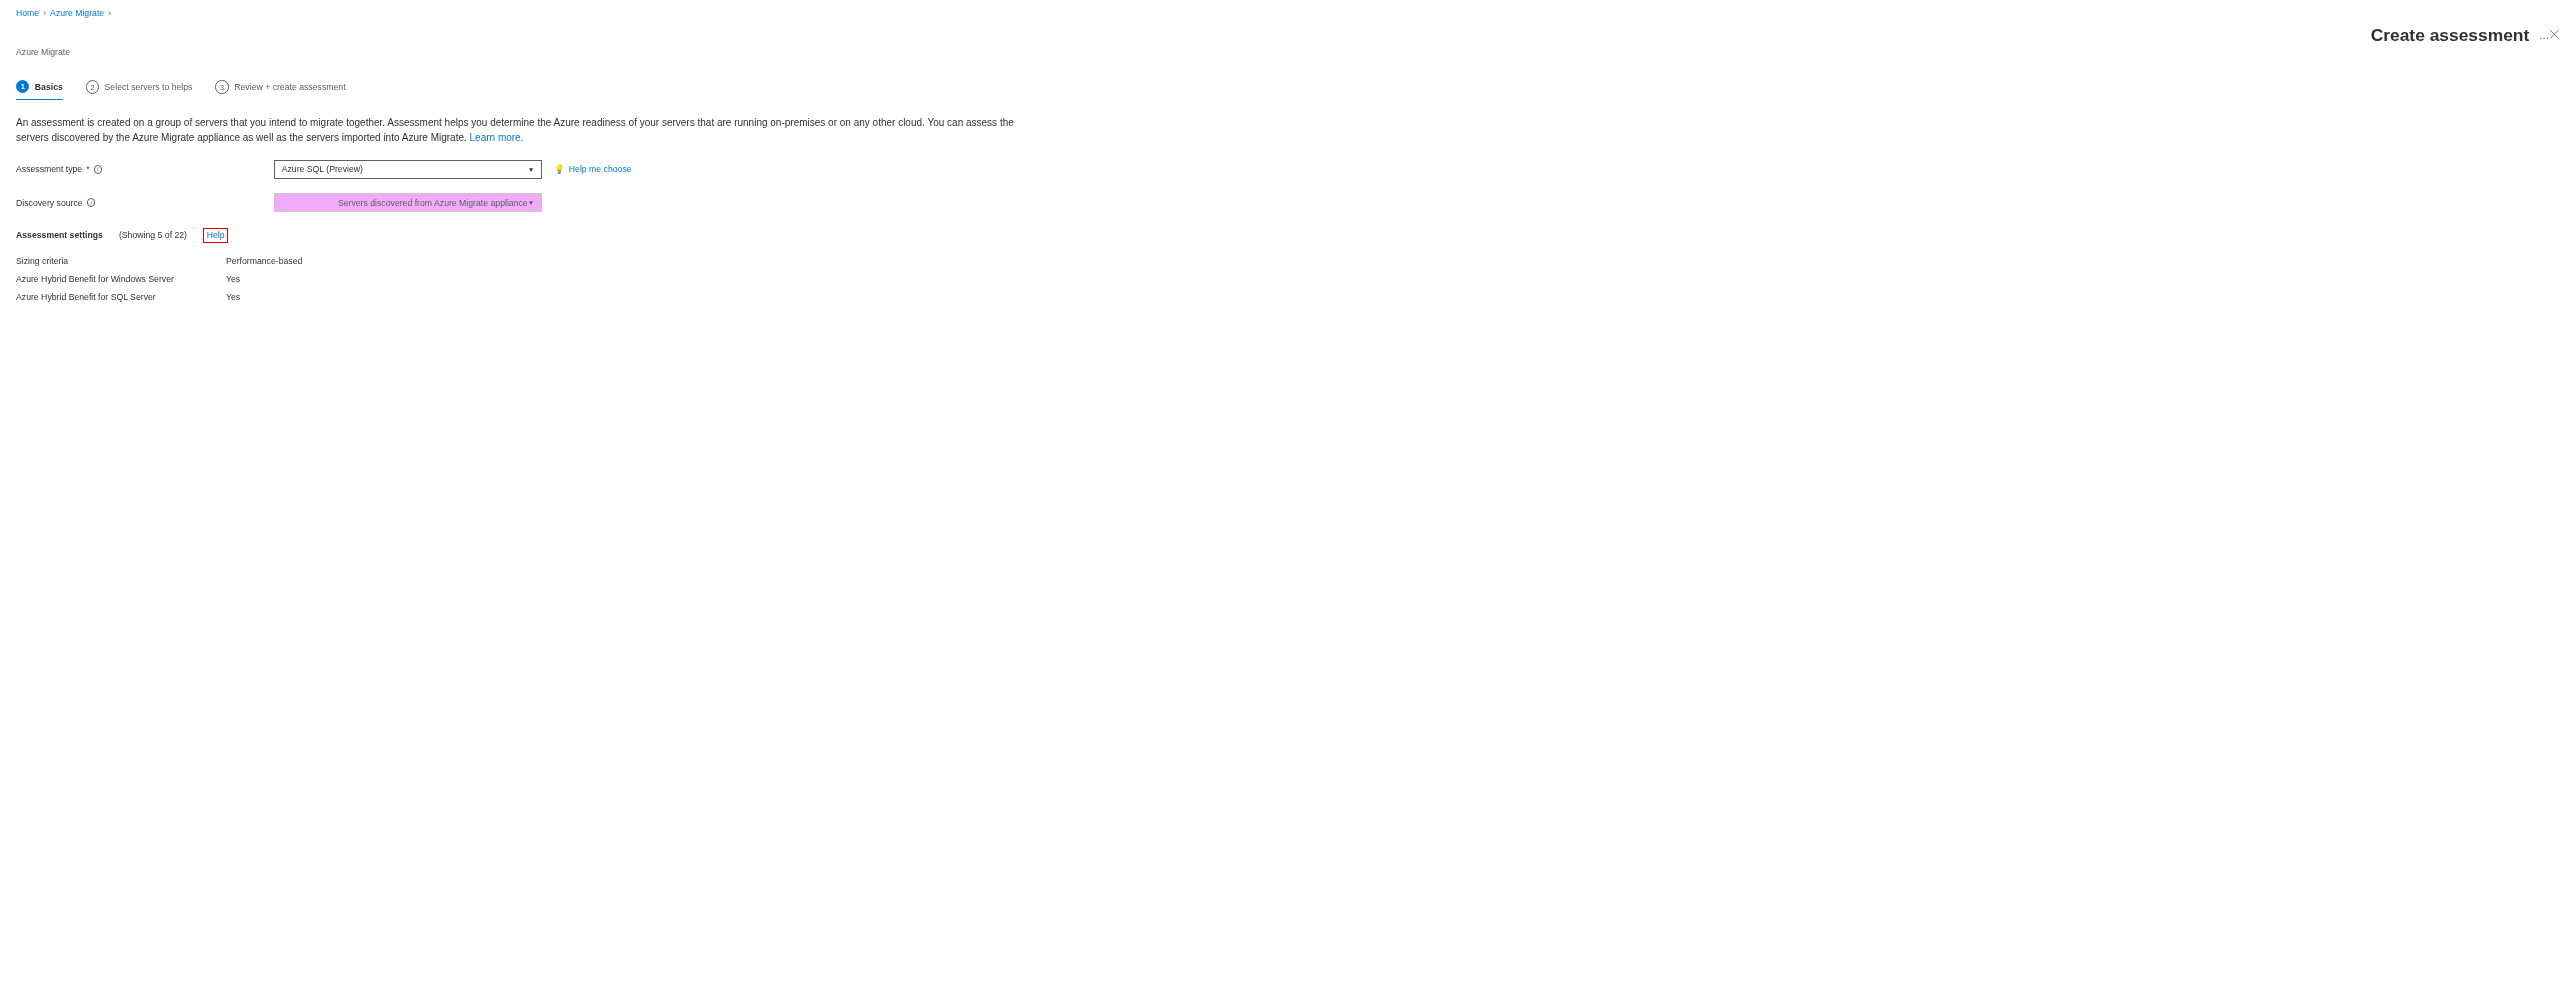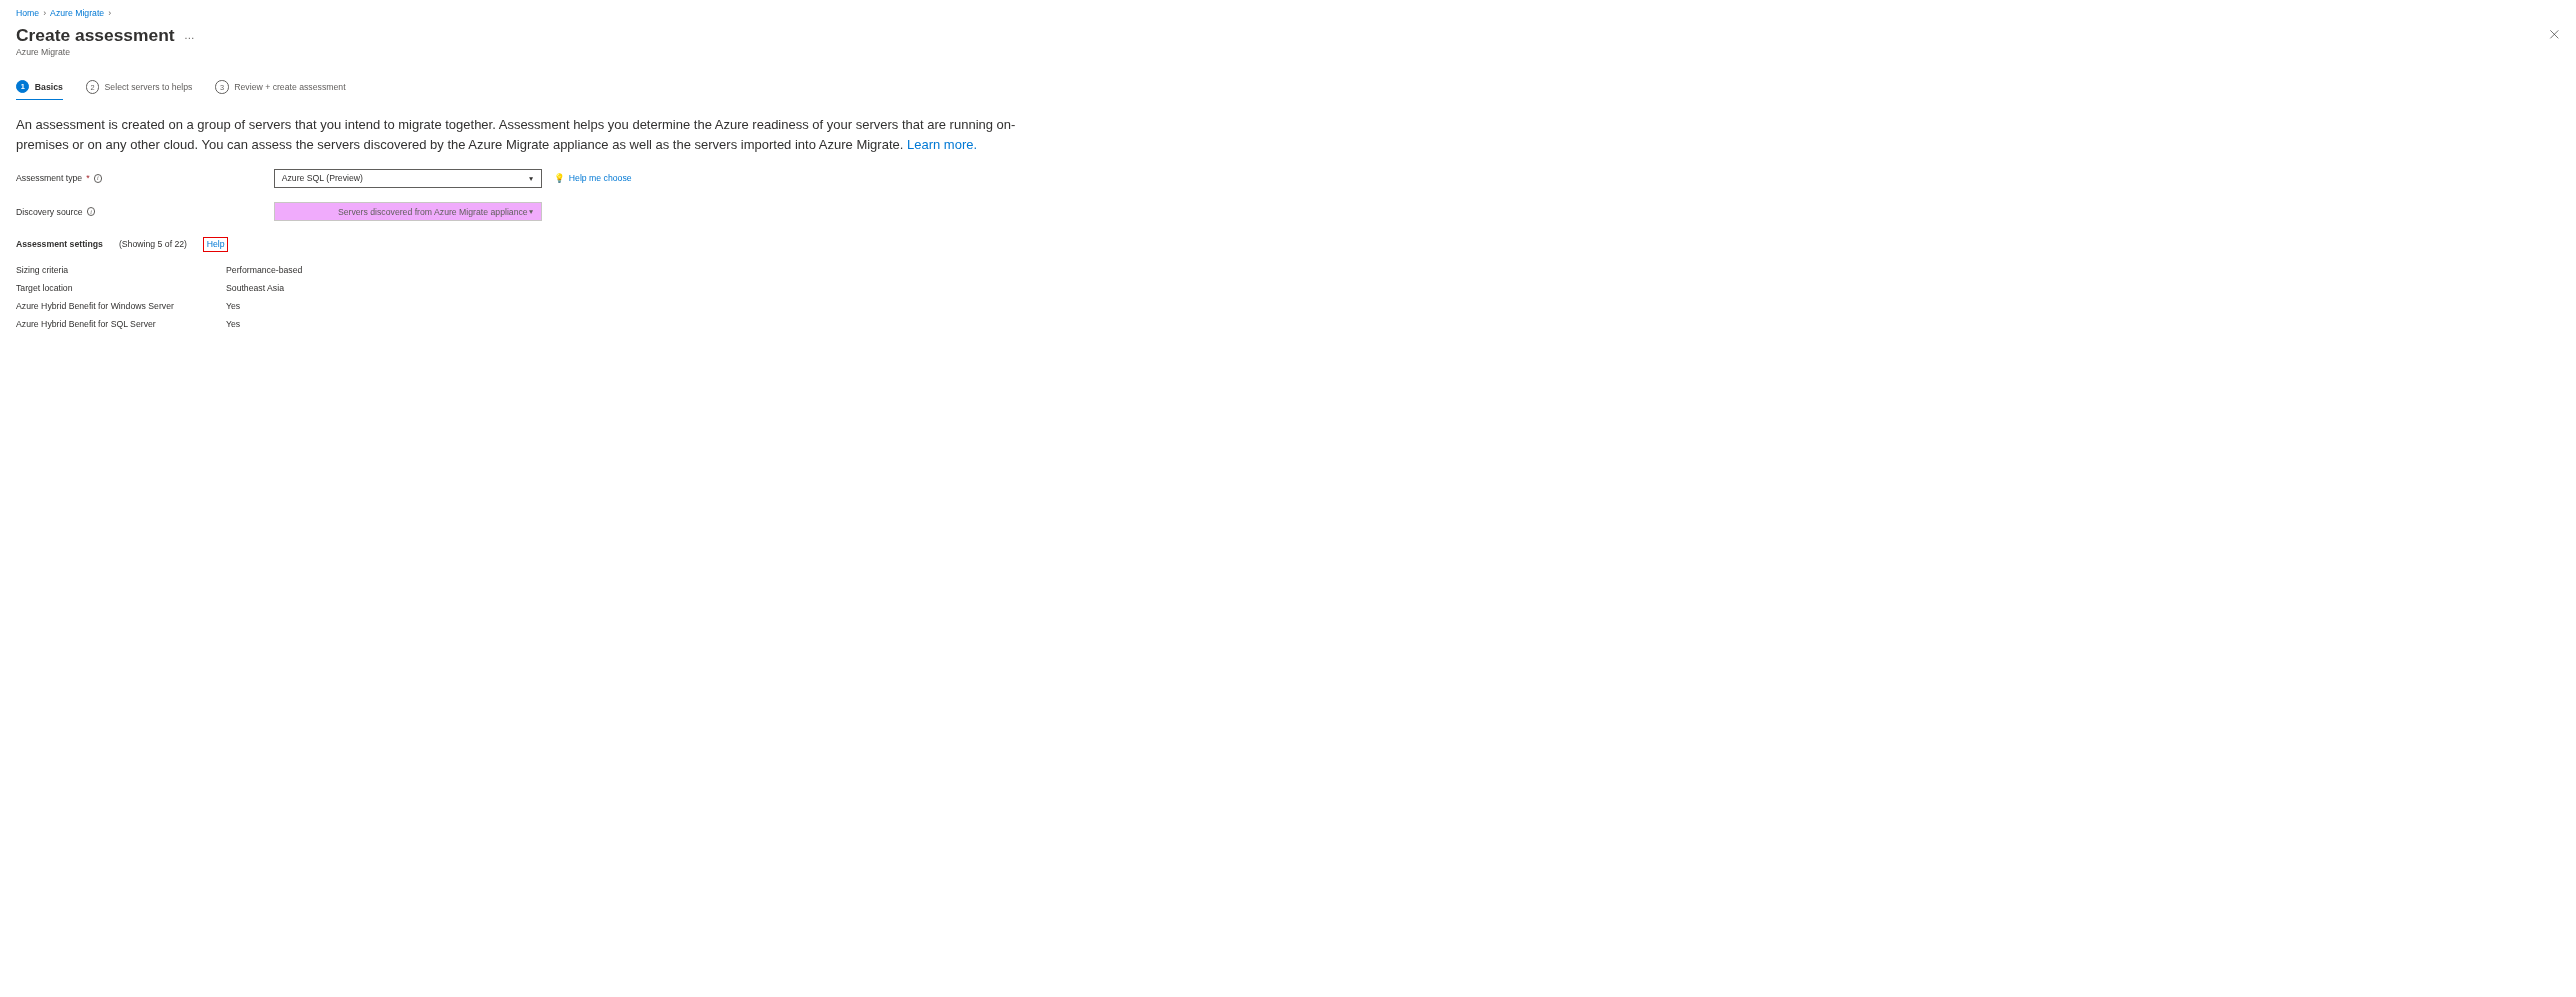--- a/index.html
+++ b/index.html
@@ -7,36 +7,36 @@
     margin: 0;
     font-family: "Segoe UI", Arial, sans-serif;
     font-size: 8.7px;
     color: #323130;
     background: #fff;
     padding: 8px 16px;
   }
   a { color: #0078D4; text-decoration: none; cursor: pointer; }
   .breadcrumb { display: flex; align-items: center; gap: 4px; font-size: 8.7px; margin-bottom: 6.7px; }
   .breadcrumb .sep { color: #605e5c; }
-  .title-row { display: flex; align-items: center; justify-content: space-between; }
+  .title-row { display: flex; align-items: center; justify-content: flex-end; }
   .title-left { display: flex; align-items: center; gap: 9.4px; }
   h1 { font-size: 17.4px; font-weight: 600; margin: 0; }
   .ellipsis { color: #605e5c; font-size: 10.7px; cursor: pointer; }
   .subtitle { color: #605e5c; margin-top: 1.3px; font-size: 8.7px; }
   .close-x { cursor: pointer; }
   .wizard-tabs { display: flex; gap: 23px; margin-top: 23px; border-bottom: 0.7px solid transparent; }
   .wizard-tab { display: flex; align-items: center; gap: 5.4px; padding-bottom: 5.4px; cursor: pointer; color: #605e5c; }
   .wizard-tab .num {
     width: 13.4px; height: 13.4px; border-radius: 50%;
     border: 0.7px solid #605e5c; display: flex; align-items: center; justify-content: center;
     font-size: 7.4px; color: #605e5c;
   }
   .wizard-tab.active { color: #323130; font-weight: 600; border-bottom: 1.3px solid #0078D4; }
   .wizard-tab.active .num { background: #0078D4; border-color: #0078D4; color: #fff; }
-  .desc { margin-top: 14.7px; font-size: 13px; line-height: 1.5; max-width: 1017px; }
+  .desc { margin-top: 14.7px; font-size: 10px; line-height: 1.5; max-width: 1017px; }
   .form-row { display: flex; align-items: center; margin-top: 14.7px; }
   .form-row .label-col { width: 210px; display: flex; align-items: center; gap: 4px; color: #323130; }
   .req { color: #a4262c; }
   .info-icon {
     width: 8.7px; height: 8.7px; border: 0.7px solid #605e5c; border-radius: 50%;
     display: inline-flex; align-items: center; justify-content: center;
     font-size: 6px; color: #605e5c; font-style: italic; font-family: Georgia, serif;
   }
   .select {
     width: 268px; border: 0.7px solid #605e5c; padding: 3.3px 6.7px;
@@ -134,24 +134,20 @@
     <a>Help</a>
   </span>
 </div>
 
 <div class="settings-list">
   <div class="row">
     <div class="k">Sizing criteria</div>
     <div class="v">Performance-based</div>
   </div>
   <div class="row">
-    <div class="k">Target location</div>
-    <div class="v">Southeast Asia</div>
-  </div>
-  <div class="row">
     <div class="k">Azure Hybrid Benefit for Windows Server</div>
     <div class="v">Yes</div>
   </div>
   <div class="row">
     <div class="k">Azure Hybrid Benefit for SQL Server</div>
     <div class="v">Yes</div>
   </div>
 </div>
 
 

